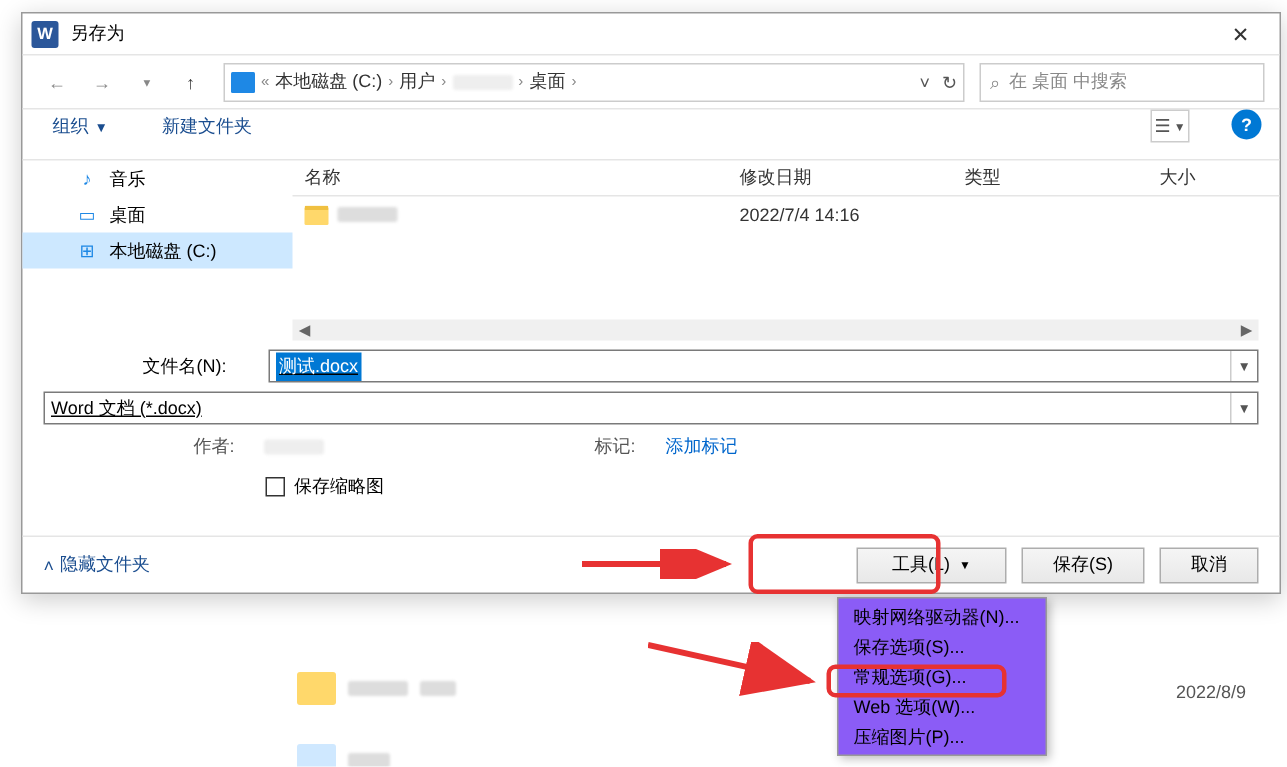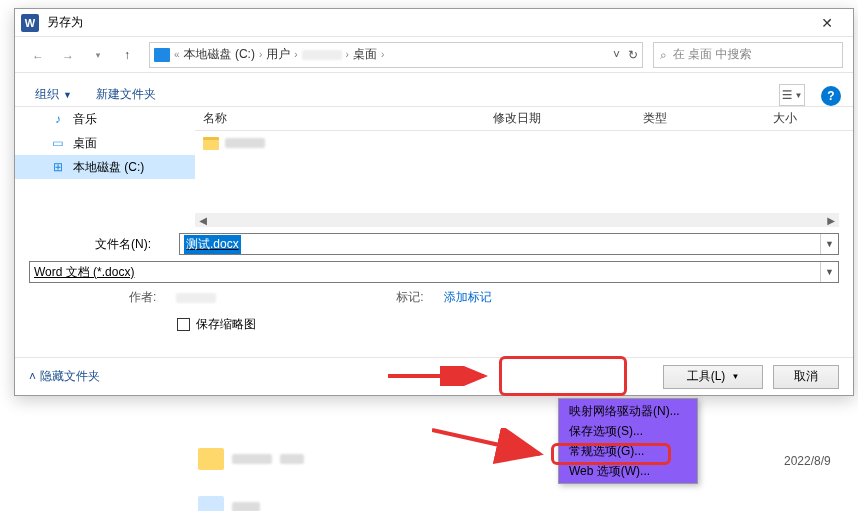--- a/index.html
+++ b/index.html
@@ -11,21 +11,21 @@
 .close-btn{width:40px;height:24px;display:flex;align-items:center;justify-content:center;font-size:14px;color:#333;}
 .navbar{height:36px;display:flex;align-items:center;padding:4px 10px;gap:4px;border-bottom:1px solid #e5e5e5;}
 .nav-arrow{width:26px;height:26px;border:1px solid transparent;display:flex;align-items:center;justify-content:center;color:#888;border-radius:2px;}
 .nav-up{width:24px;height:24px;color:#333;display:flex;align-items:center;justify-content:center;}
 .breadcrumb{flex:1;height:26px;border:1px solid #ccc;display:flex;align-items:center;padding:0 4px;gap:4px;color:#333;margin:0 6px;}
 .bc-icon{width:16px;height:14px;background:#1e88e5;border-radius:1px;}
 .bc-sep{color:#888;font-size:10px;}
 .bc-blur{display:inline-block;width:40px;height:10px;background:#eee;border-radius:2px;filter:blur(1px);}
 .bc-drop{margin-left:auto;display:flex;gap:8px;color:#555;}
 .searchbox{width:190px;height:26px;border:1px solid #ccc;display:flex;align-items:center;padding:0 6px;color:#888;gap:6px;}
-.toolbar{height:34px;display:flex;align-items:flex-end;padding:0 12px;gap:8px;border-bottom:1px solid #e5e5e5;}
+.toolbar{height:34px;display:flex;align-items:flex-start;padding:0 12px;gap:20px;border-bottom:1px solid #e5e5e5;}
 .tb-btn{padding:3px 8px;color:#1a4d8f;display:flex;align-items:center;gap:4px;}
 .tb-spacer{flex:1;}
 .tb-view{width:26px;height:22px;border:1px solid #ccc;display:flex;align-items:center;justify-content:center;color:#555;}
 .help-icon{width:20px;height:20px;background:#0078d4;color:#fff;border-radius:50%;display:flex;align-items:center;justify-content:center;font-weight:bold;margin-left:8px;}
 .content-area{display:flex;height:120px;}
 .sidebar{width:180px;border-right:none;}
 .side-item{height:24px;display:flex;align-items:center;padding-left:36px;gap:8px;color:#000;}
 .side-item.sel{background:#cde8ff;}
 .side-ico{width:14px;height:14px;display:flex;align-items:center;justify-content:center;font-size:12px;}
 .filelist{flex:1;position:relative;}
@@ -153,20 +153,21 @@
         <div class="fl-col name">名称</div>
         <div class="fl-col date">修改日期</div>
         <div class="fl-col type">类型</div>
         <div class="fl-col size">大小</div>
       </div>
       <div class="fl-row">
         <div class="fl-col name">
           <div class="folder-ico"></div>
           <div class="blur-name"></div>
         </div>
+        <div class="fl-col date">2022/7/4 14:16</div>
         <div class="fl-col size"></div>
       </div>
       <div class="scrollbar-h">
         <div class="sb-arrow">◀</div>
         <div class="sb-track"></div>
         <div class="sb-arrow">▶</div>
       </div>
     </div>
   </div>
 
@@ -200,29 +201,31 @@
   <div class="footer">
     <div class="hide-folders">
       <span>˄</span>
       <span>隐藏文件夹</span>
     </div>
     <div class="footer-spacer"></div>
     <div class="btn tools-btn">
       <span>工具(L)</span>
       <span style="font-size:8px;">▼</span>
     </div>
+    <div class="btn">保存(S)</div>
     <div class="btn">取消</div>
   </div>
 </div>
 
 <div class="dropdown-menu">
   <div class="dd-item">映射网络驱动器(N)...</div>
   <div class="dd-item">保存选项(S)...</div>
   <div class="dd-item">常规选项(G)...</div>
   <div class="dd-item">Web 选项(W)...</div>
+  <div class="dd-item">压缩图片(P)...</div>
 </div>
 
 <div class="red-box r1"></div>
 <div class="red-box r2"></div>
 
 <svg class="arrow" style="left:388px;top:366px;" width="110" height="20">
   <defs>
       <marker id="ah1" markerWidth="12" markerHeight="10" refX="11" refY="5" orient="auto">
         <polygon points="0,0 12,5 0,10" fill="#e73232"></polygon>
       </marker>

